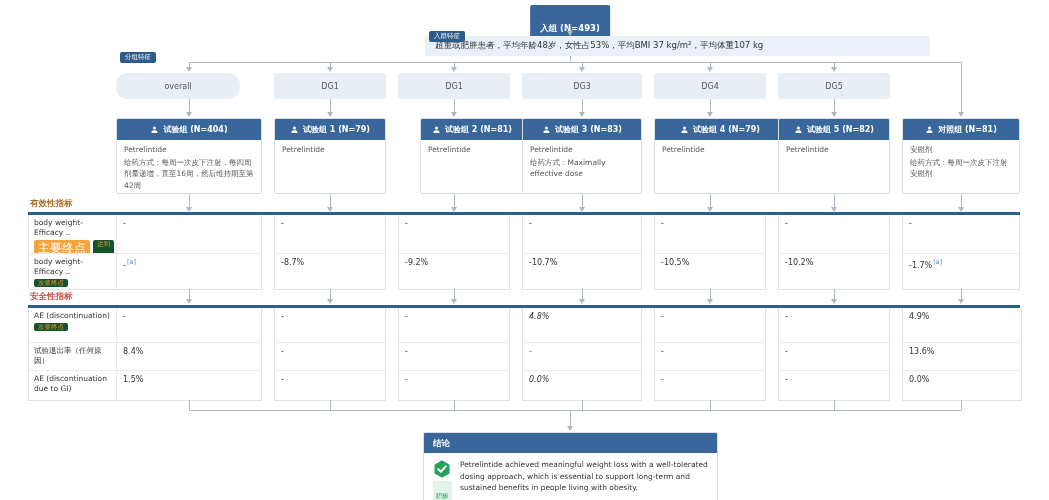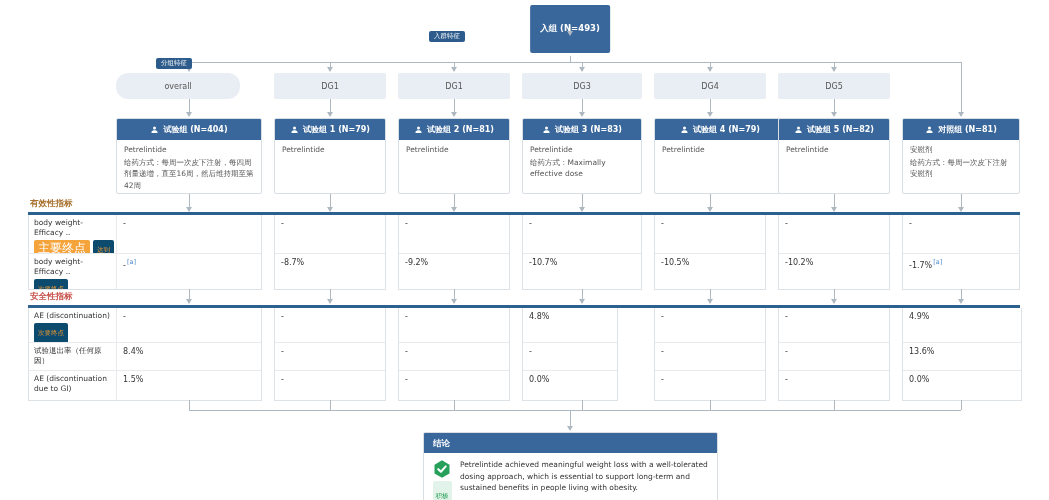--- a/index.html
+++ b/index.html
@@ -38,42 +38,43 @@
   .card{position:absolute;background:#fff;border:1px solid #dde2e6;border-top:none;
         box-sizing:border-box;overflow:hidden;}
   .crow{display:flex;box-sizing:border-box;}
   .rowdiv{border-top:1px solid #e8eaed;}
   .lcell{width:88px;flex-shrink:0;border-right:1px solid #e8eaed;padding:3px 5px;
          font-size:7.5px;color:#333;line-height:1.3;box-sizing:border-box;overflow:hidden;}
   .cell{padding:4px 6px;font-size:8px;color:#333;box-sizing:border-box;overflow:hidden;
         line-height:1.3;flex:1;}
   .tags{margin-top:2px;display:flex;gap:3px;}
   .tag-solid{background:#f5a33b;color:#fff;font-size:12px;padding:1px 4px;border-radius:2px;white-space:nowrap;}
-  .tag-light{background:#0c4a6e;color:#f09a2f;font-size:6.5px;padding:6px 4px;border-radius:2px;white-space:nowrap;}
+  .tag-light{background:#14532d;color:#f09a2f;font-size:6.5px;padding:0 4px;border-radius:2px;white-space:nowrap;}
   .fn{color:#4e8bc9;font-size:6.5px;margin-left:1px;cursor:pointer;}
   
   .concl{position:absolute;left:423px;top:432px;width:295px;border:1px solid #d8dee4;
          border-radius:2px;background:#fff;box-sizing:border-box;overflow:hidden;}
   .chead{height:20px;background:#39679b;color:#fff;font-size:8.5px;font-weight:bold;
          line-height:20px;padding-left:9px;}
   .cbody{display:flex;padding:6px 8px 6px 8px;gap:8px;}
   .cbadge{display:flex;flex-direction:column;align-items:center;gap:2px;flex-shrink:0;}
   .tag-green{background:#e2f4e9;color:#2aa05a;font-size:6.5px;padding:11px 3px;border-radius:2px;}
   .ctext{font-size:7.5px;color:#333;line-height:1.55;}
 </style>
 </head>
 <body>
 
 <div id="stage">
 
   <div class="enroll">入组 (N=493)</div>
 
   <div class="cornertag" style="left:429px;top:31px;">入群特征</div>
-
-  <div class="cornertag" style="left:120px;top:58px;margin-left:36px;">分组特征</div>
+  <div class="popbox">超重或肥胖患者，平均年龄48岁，女性占53%，平均BMI 37 kg/m²，平均体重107 kg</div>
+
+  <div class="cornertag" style="left:120px;top:52px;">分组特征</div>
   <div class="dg" style="left:116px;width:124px;border-radius:12px;">
       <span>overall</span>
     </div>
   <div class="dg" style="left:274px;width:112px;">
       <span>DG1</span>
     </div>
   <div class="dg" style="left:398px;width:112px;">
       <span>DG1</span>
     </div>
   <div class="dg" style="left:522px;width:120px;">
@@ -102,21 +103,21 @@
     <div class="ghead">
         <svg class="picon" viewBox="0 0 24 24">
           <path d="M12 12a4 4 0 1 0 0-8 4 4 0 0 0 0 8zm0 2c-3.3 0-8 1.7-8 5v2h16v-2c0-3.3-4.7-5-8-5z"></path>
         </svg>
         <span>试验组 1 (N=79)</span>
       </div>
     <div class="gbody">
         <div>Petrelintide</div>
       </div>
   </div>
-  <div class="gbox" style="left:398px;width:112px;">
+  <div class="gbox" style="left:420px;width:104px;">
     <div class="ghead">
         <svg class="picon" viewBox="0 0 24 24">
           <path d="M12 12a4 4 0 1 0 0-8 4 4 0 0 0 0 8zm0 2c-3.3 0-8 1.7-8 5v2h16v-2c0-3.3-4.7-5-8-5z"></path>
         </svg>
         <span>试验组 2 (N=81)</span>
       </div>
     <div class="gbody">
         <div>Petrelintide</div>
       </div>
   </div>
@@ -238,21 +239,21 @@
   <div class="card" style="left:274px;top:308px;width:112px;">
     <div class="cell" style="height:34px;">-</div>
     <div class="cell rowdiv" style="height:28px;">-</div>
     <div class="cell rowdiv" style="height:30px;">-</div>
   </div>
   <div class="card" style="left:398px;top:308px;width:112px;">
     <div class="cell" style="height:34px;">-</div>
     <div class="cell rowdiv" style="height:28px;">-</div>
     <div class="cell rowdiv" style="height:30px;">-</div>
   </div>
-  <div class="card" style="left:522px;top:308px;width:96px;">
+  <div class="card" style="left:522px;top:308px;width:120px;font-style:italic;">
     <div class="cell" style="height:34px;">4.8%</div>
     <div class="cell rowdiv" style="height:28px;">-</div>
     <div class="cell rowdiv" style="height:30px;">0.0%</div>
   </div>
   <div class="card" style="left:654px;top:308px;width:112px;">
     <div class="cell" style="height:34px;">-</div>
     <div class="cell rowdiv" style="height:28px;">-</div>
     <div class="cell rowdiv" style="height:30px;">-</div>
   </div>
   <div class="card" style="left:778px;top:308px;width:112px;">

